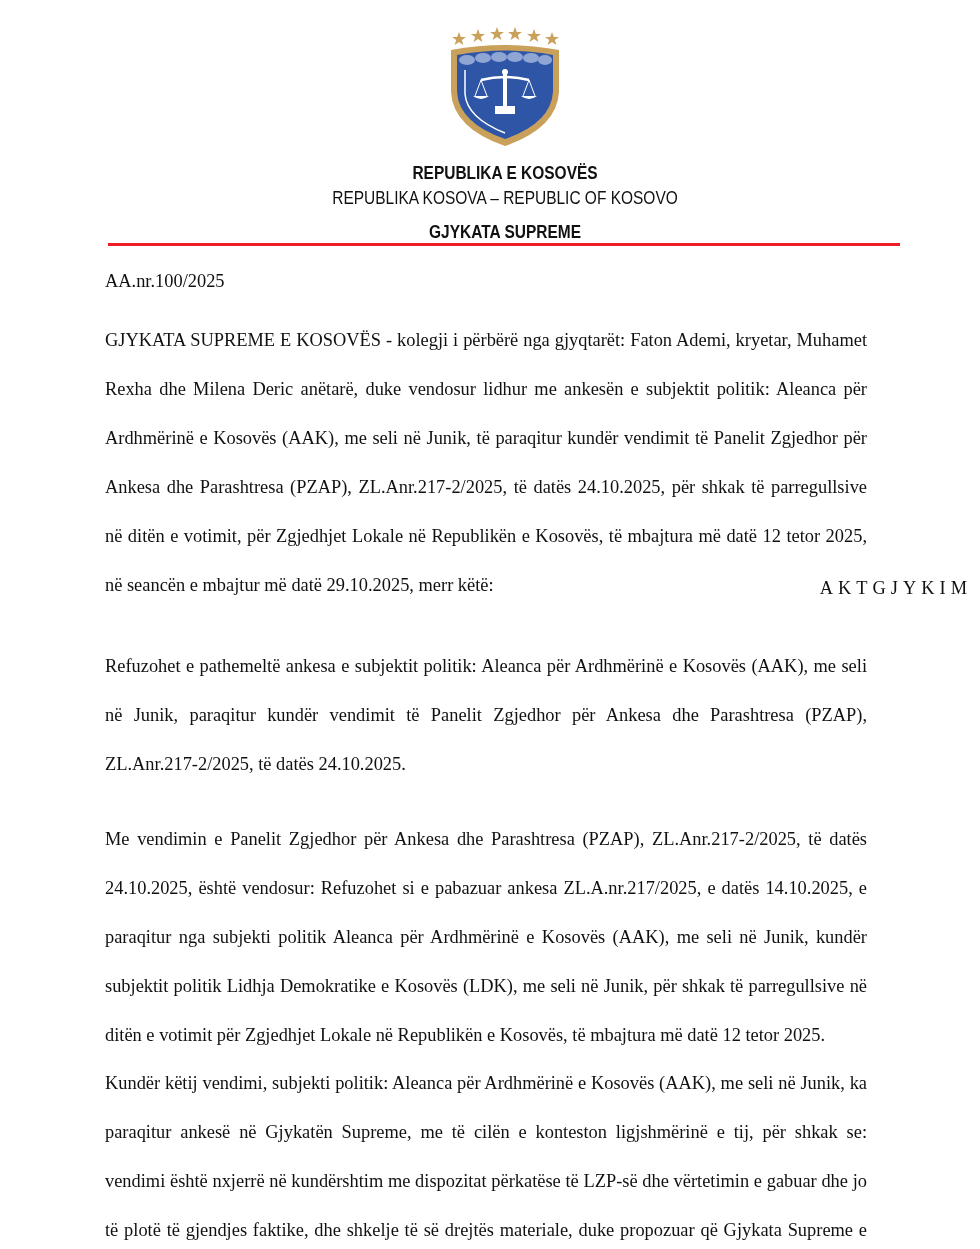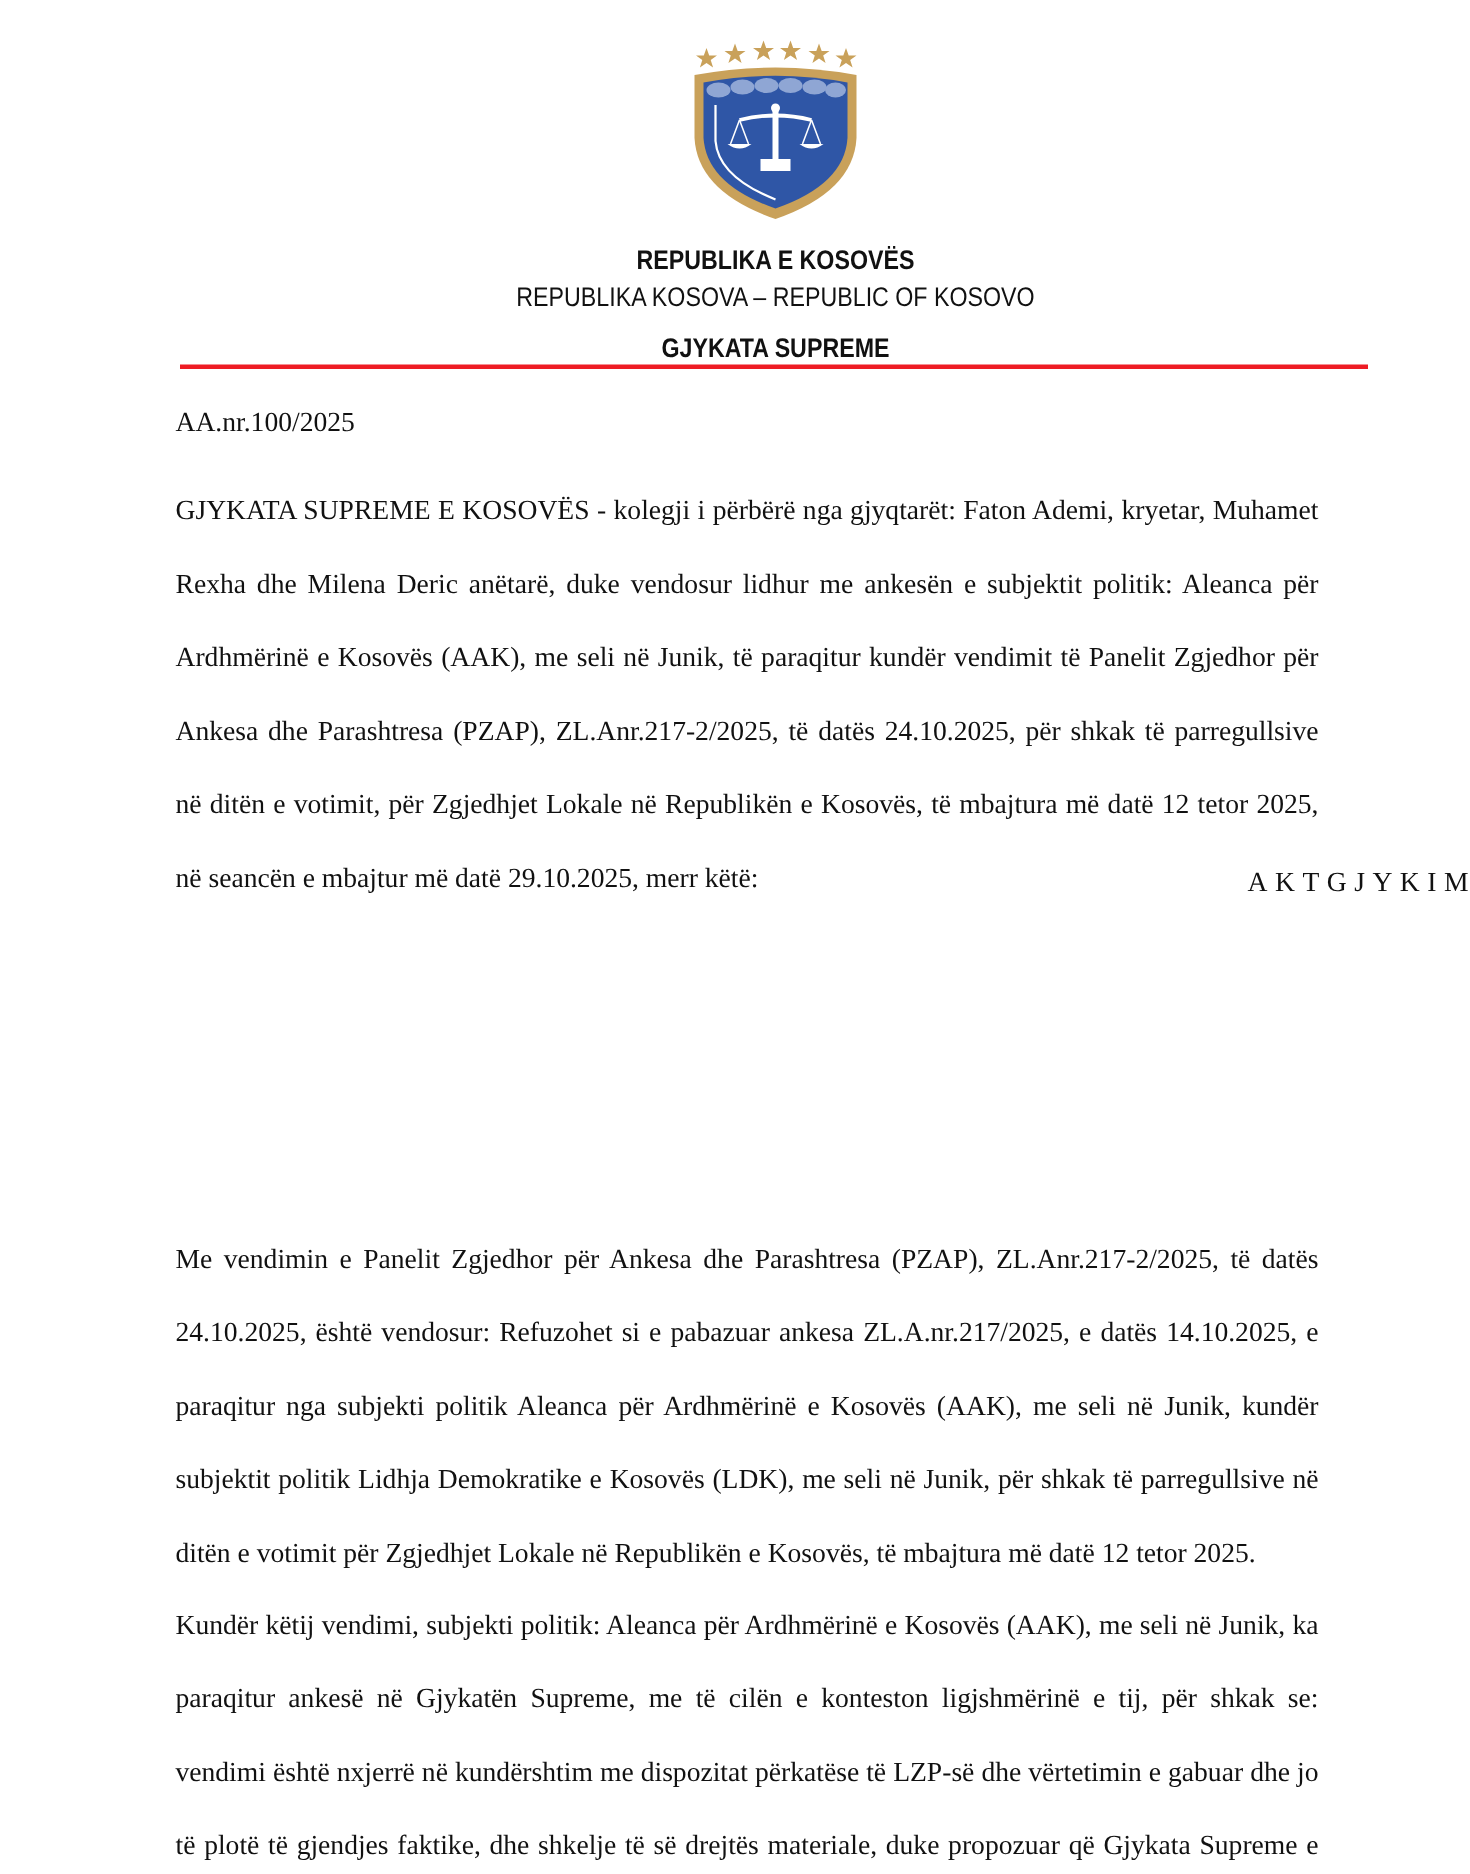--- a/index.html
+++ b/index.html
@@ -1,17 +1,17 @@
 <!DOCTYPE html>
 <html><head>
   <meta charset="utf-8">
   <style>
     html, body { margin: 0; padding: 0; background: #ffffff; }
     body { width: 980px; height: 1249px; overflow: hidden; position: relative; color: #111111; }
-    .page { position: absolute; left: 12px; top: 0; width: 832px; height: 1249px; }
+    .page { position: absolute; left: 0; top: 0; width: 832px; height: 1249px; }
 
     .emblem { position: absolute; left: 445px; top: 20px; width: 120px; height: 130px; }
 
     .hdr { position: absolute; left: 0; width: 1010px; text-align: center; font-family: "Liberation Sans", sans-serif; color: #111; letter-spacing: 0px; }
     .hdr-1 { top: 163px; font-size: 18px; font-weight: bold; transform: scaleX(0.86); transform-origin: 505px 0; }
     .hdr-2 { top: 188px; font-size: 18px; transform: scaleX(0.86); transform-origin: 505px 0; }
     .hdr-3 { top: 222px; font-size: 18px; font-weight: bold; transform: scaleX(0.86); transform-origin: 505px 0; }
     .red-rule { position: absolute; left: 108px; top: 243px; width: 792px; height: 3px; background: #ee1c24; }
 
     .body-text { font-family: "Liberation Serif", serif; font-size: 18.4px; color: #111; }
@@ -70,19 +70,20 @@
   <div class="hdr hdr-2">REPUBLIKA KOSOVA – REPUBLIC OF KOSOVO</div>
   <div class="hdr hdr-3">GJYKATA SUPREME</div>
   <div class="red-rule"></div>
 
   <div class="body-text case-no">AA.nr.100/2025</div>
 
   <p class="body-text para p1">GJYKATA SUPREME E KOSOVËS - kolegji i përbërë nga gjyqtarët: Faton Ademi, kryetar, Muhamet Rexha dhe Milena Deric anëtarë, duke vendosur lidhur me ankesën e subjektit politik: Aleanca për Ardhmërinë e Kosovës (AAK), me seli në Junik, të paraqitur kundër vendimit të Panelit Zgjedhor për Ankesa dhe Parashtresa (PZAP), ZL.Anr.217-2/2025, të datës 24.10.2025, për shkak të parregullsive në ditën e votimit, për Zgjedhjet Lokale në Republikën e Kosovës, të mbajtura më datë 12 tetor 2025, në seancën e  mbajtur më datë 29.10.2025, merr këtë:</p>
 
   <div class="section-title t-aktgjykim">AKTGJYKIM</div>
 
+  <p class="body-text para p2">Refuzohet e pathemeltë ankesa e subjektit politik: Aleanca për Ardhmërinë e Kosovës (AAK), me seli në Junik, paraqitur kundër vendimit të Panelit Zgjedhor për Ankesa dhe Parashtresa (PZAP), ZL.Anr.217-2/2025, të datës 24.10.2025.</p>
 
 
   <p class="body-text para p3">Me vendimin e Panelit Zgjedhor për Ankesa dhe Parashtresa (PZAP), ZL.Anr.217-2/2025, të datës 24.10.2025, është vendosur: Refuzohet si e pabazuar ankesa ZL.A.nr.217/2025, e datës 14.10.2025, e paraqitur nga subjekti politik Aleanca për Ardhmërinë e Kosovës (AAK), me seli në Junik, kundër subjektit politik Lidhja Demokratike e Kosovës (LDK), me seli në Junik, për shkak të parregullsive në ditën e votimit për Zgjedhjet Lokale në Republikën e Kosovës, të mbajtura më datë 12 tetor 2025.</p>
 
   <p class="body-text para p4">Kundër këtij vendimi, subjekti politik: Aleanca për Ardhmërinë e Kosovës (AAK), me seli në Junik, ka paraqitur ankesë në Gjykatën Supreme, me të cilën e konteston ligjshmërinë e tij, për shkak se: vendimi është nxjerrë në kundërshtim me dispozitat përkatëse të LZP-së dhe vërtetimin e gabuar dhe jo të plotë të gjendjes faktike, dhe shkelje të së drejtës materiale, duke propozuar që Gjykata Supreme e Kosovës të: Aprovojë ankesën si të bazuar, të ndryshoj</p>
 
 </div>
 
 </body></html>

